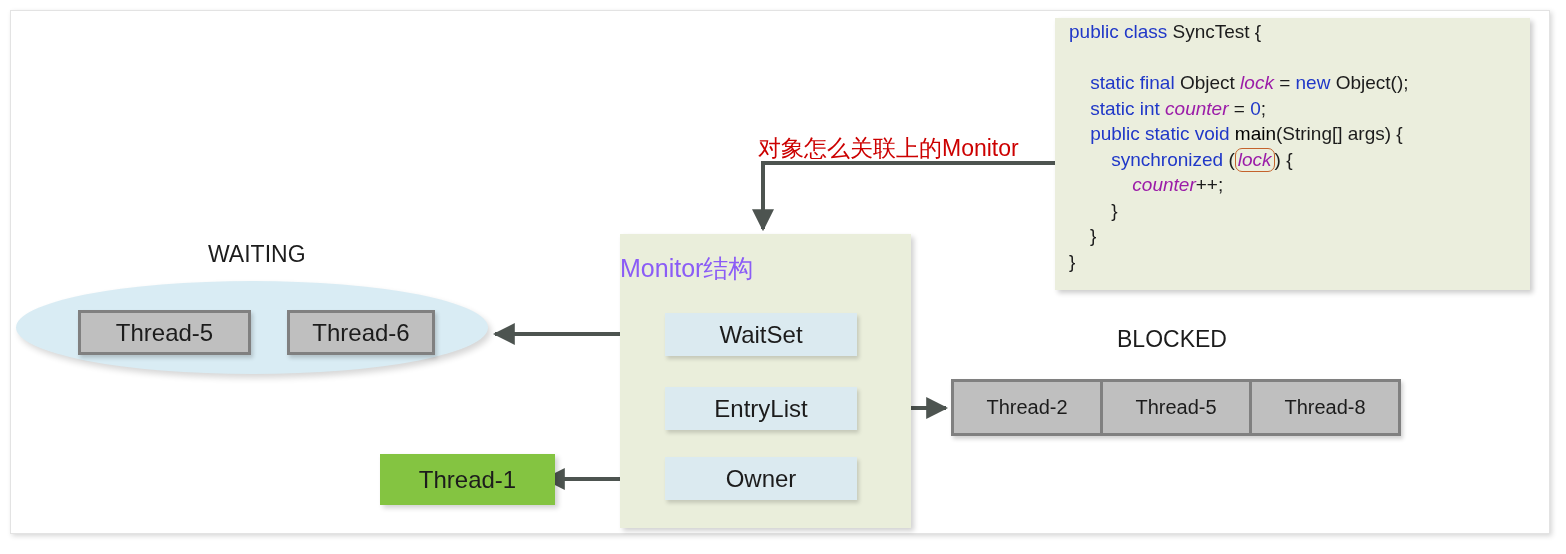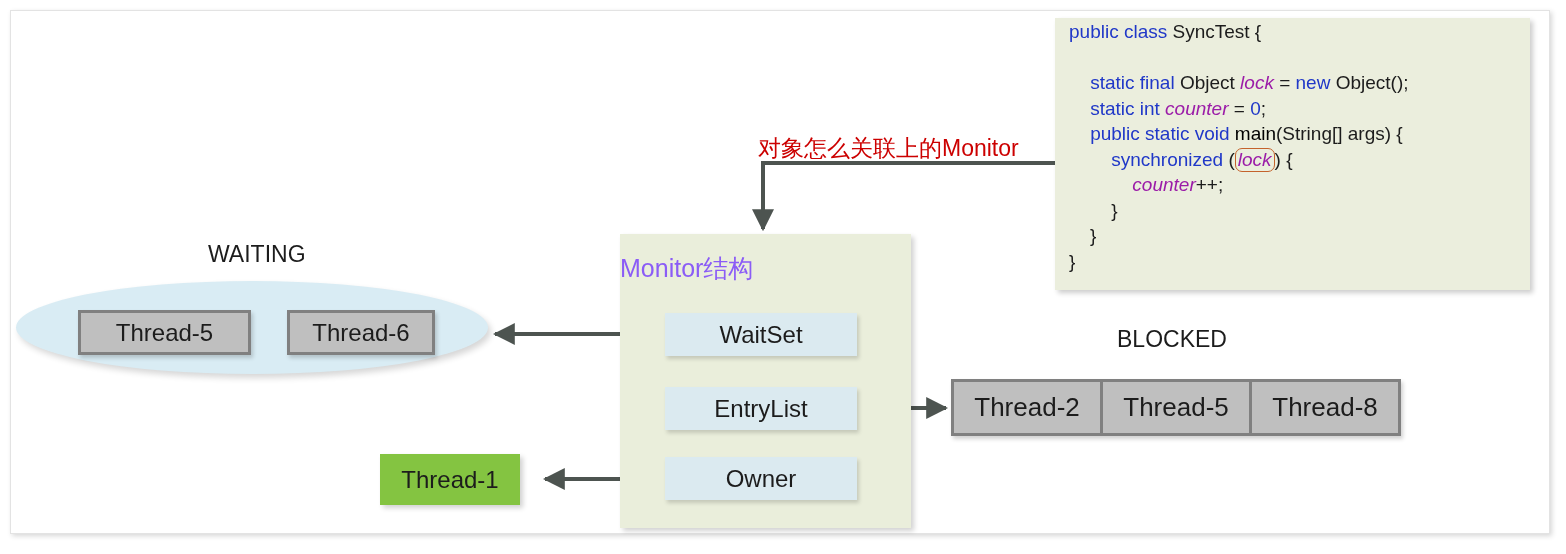--- a/index.html
+++ b/index.html
@@ -155,33 +155,33 @@
     display: flex;
     box-shadow: 2px 3px 4px rgba(0,0,0,0.18);
   }
   .blk-cell {
     background: #bfbfbf;
     border: 3px solid #808080;
     box-sizing: border-box;
     display: flex;
     align-items: center;
     justify-content: center;
-    font-size: 26px;
+    font-size: 20px;
     color: #1c1c1c;
     width: 152px;
     height: 57px;
     margin-left: -3px;
   }
   .blk-cell:first-child { margin-left: 0; }
 
   
   .thread-green {
     left: 380px;
     top: 454px;
-    width: 140px;
+    width: 175px;
     height: 51px;
     background: #84c441;
     display: flex;
     align-items: center;
     justify-content: center;
     font-size: 24px;
     color: #1c1c1c;
     box-shadow: 3px 3px 5px rgba(0,0,0,0.18);
   }
 

